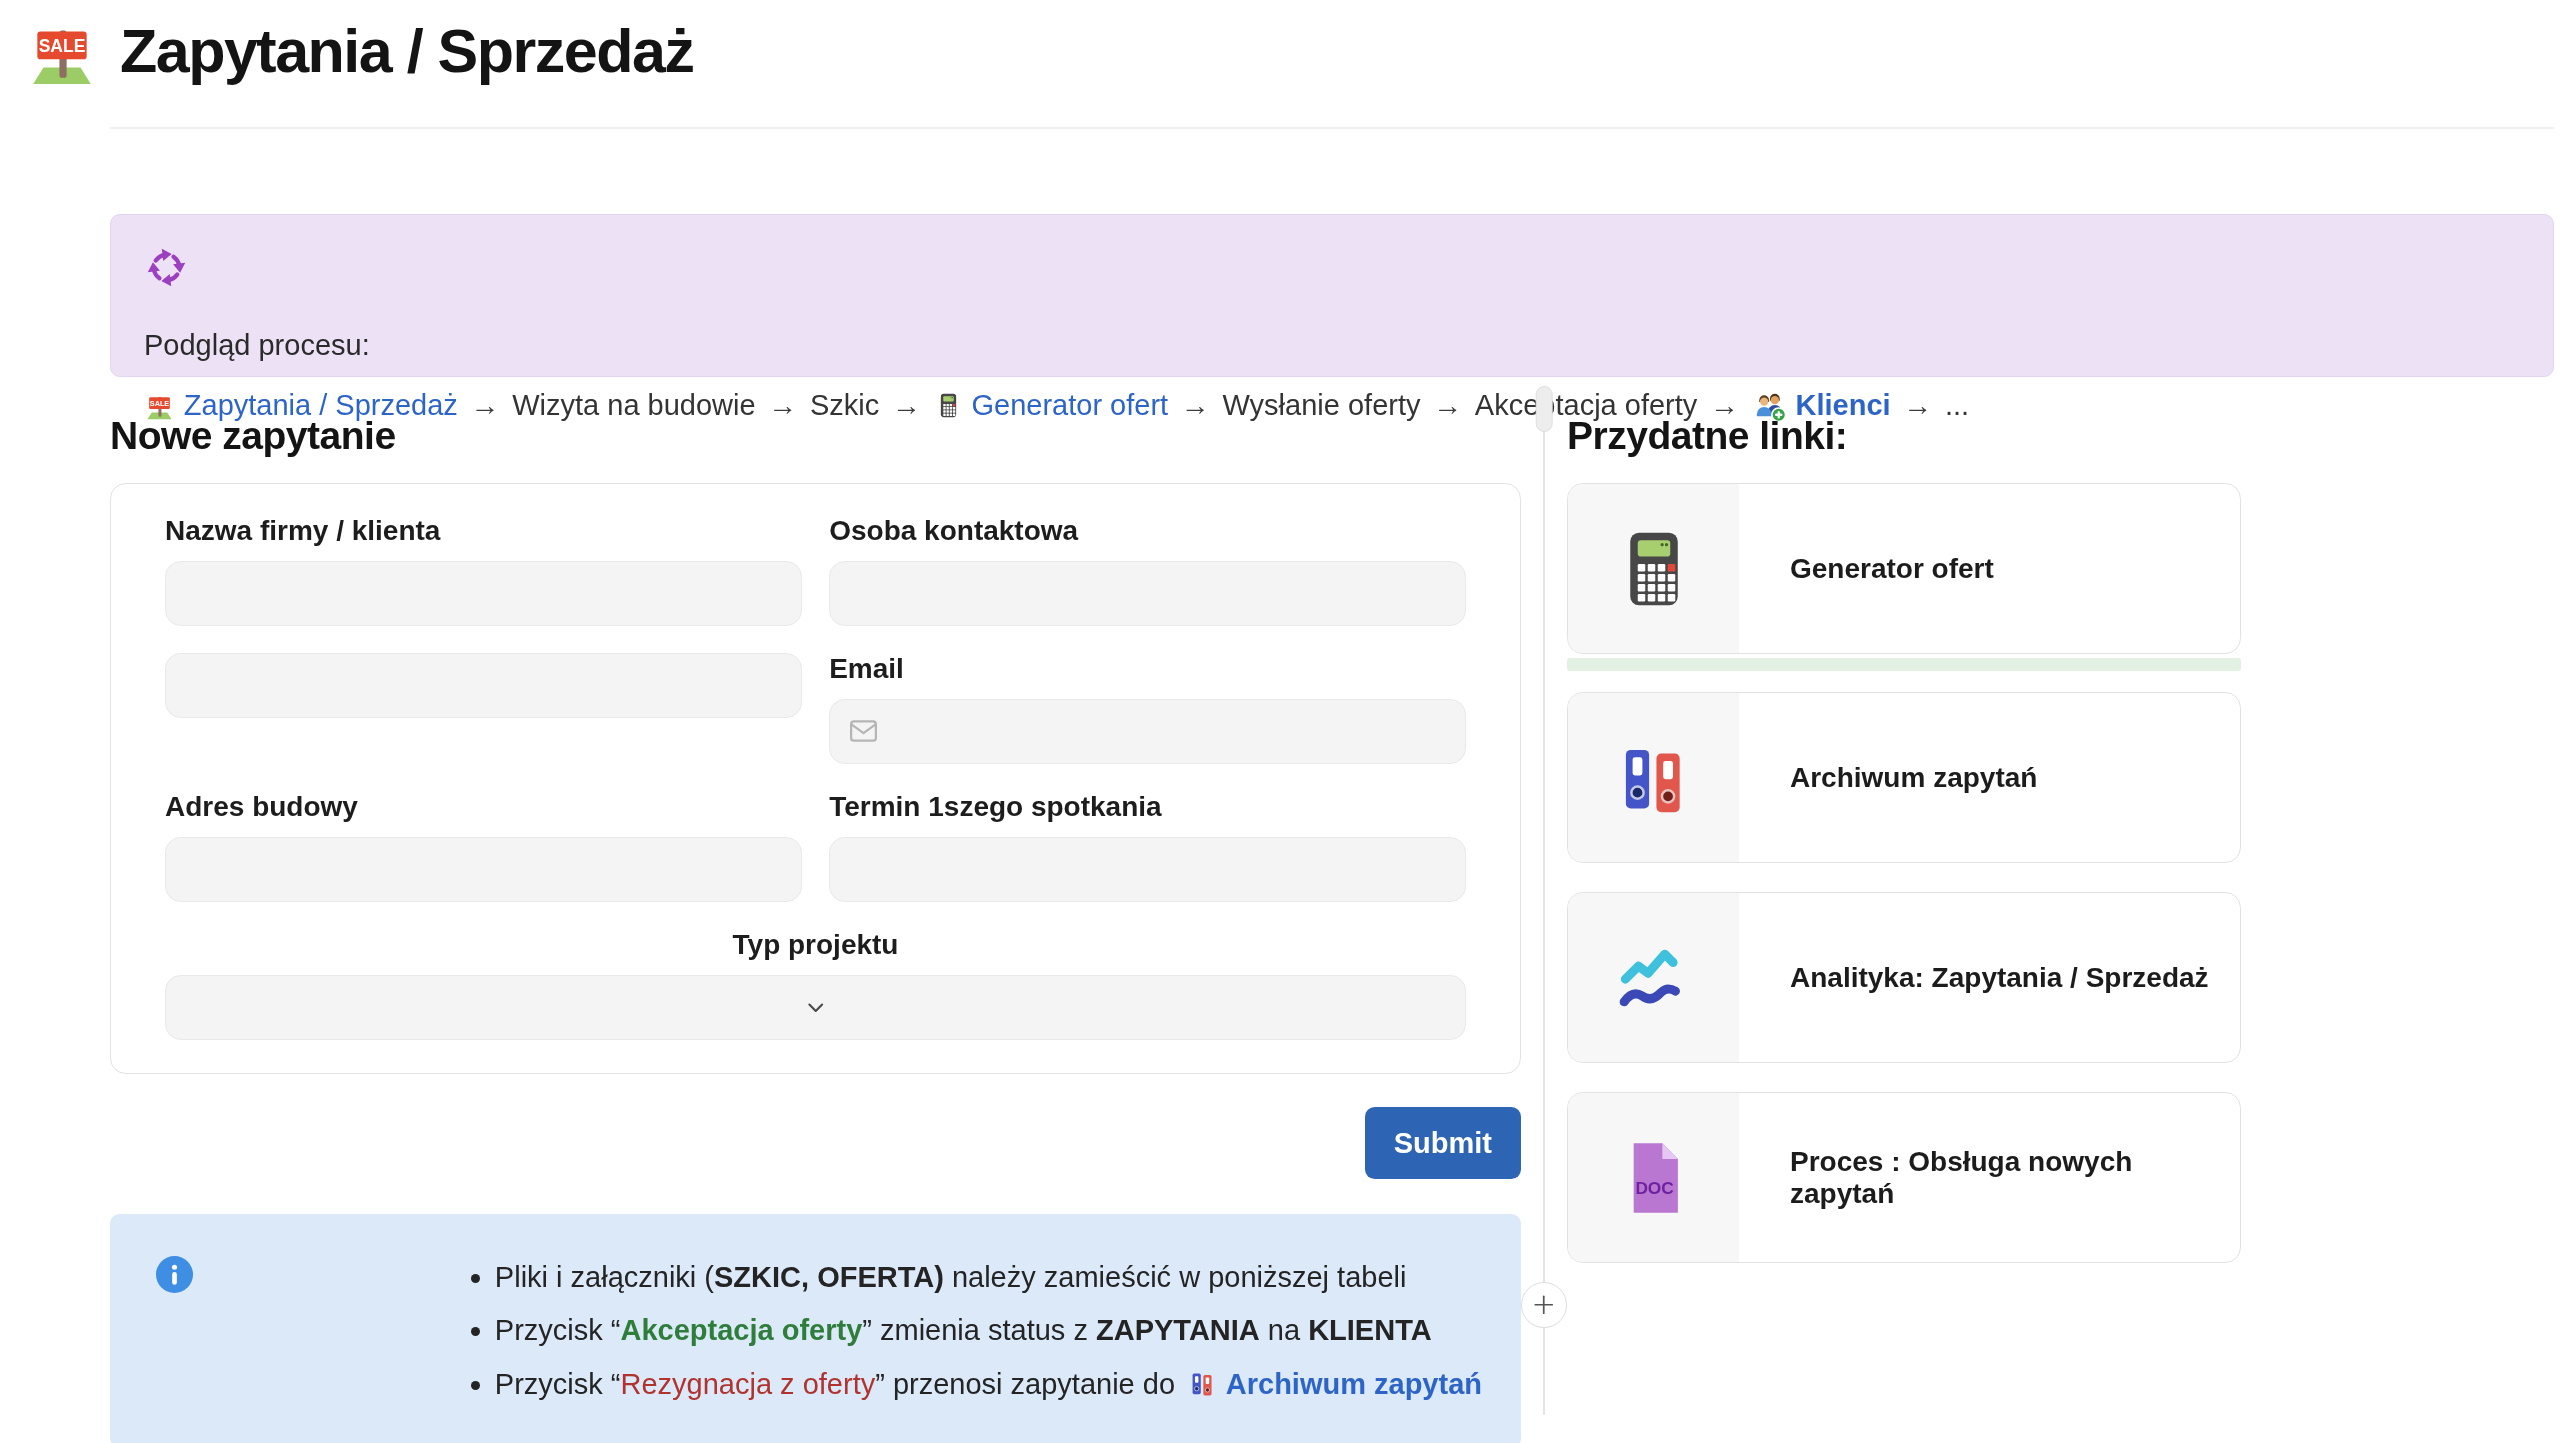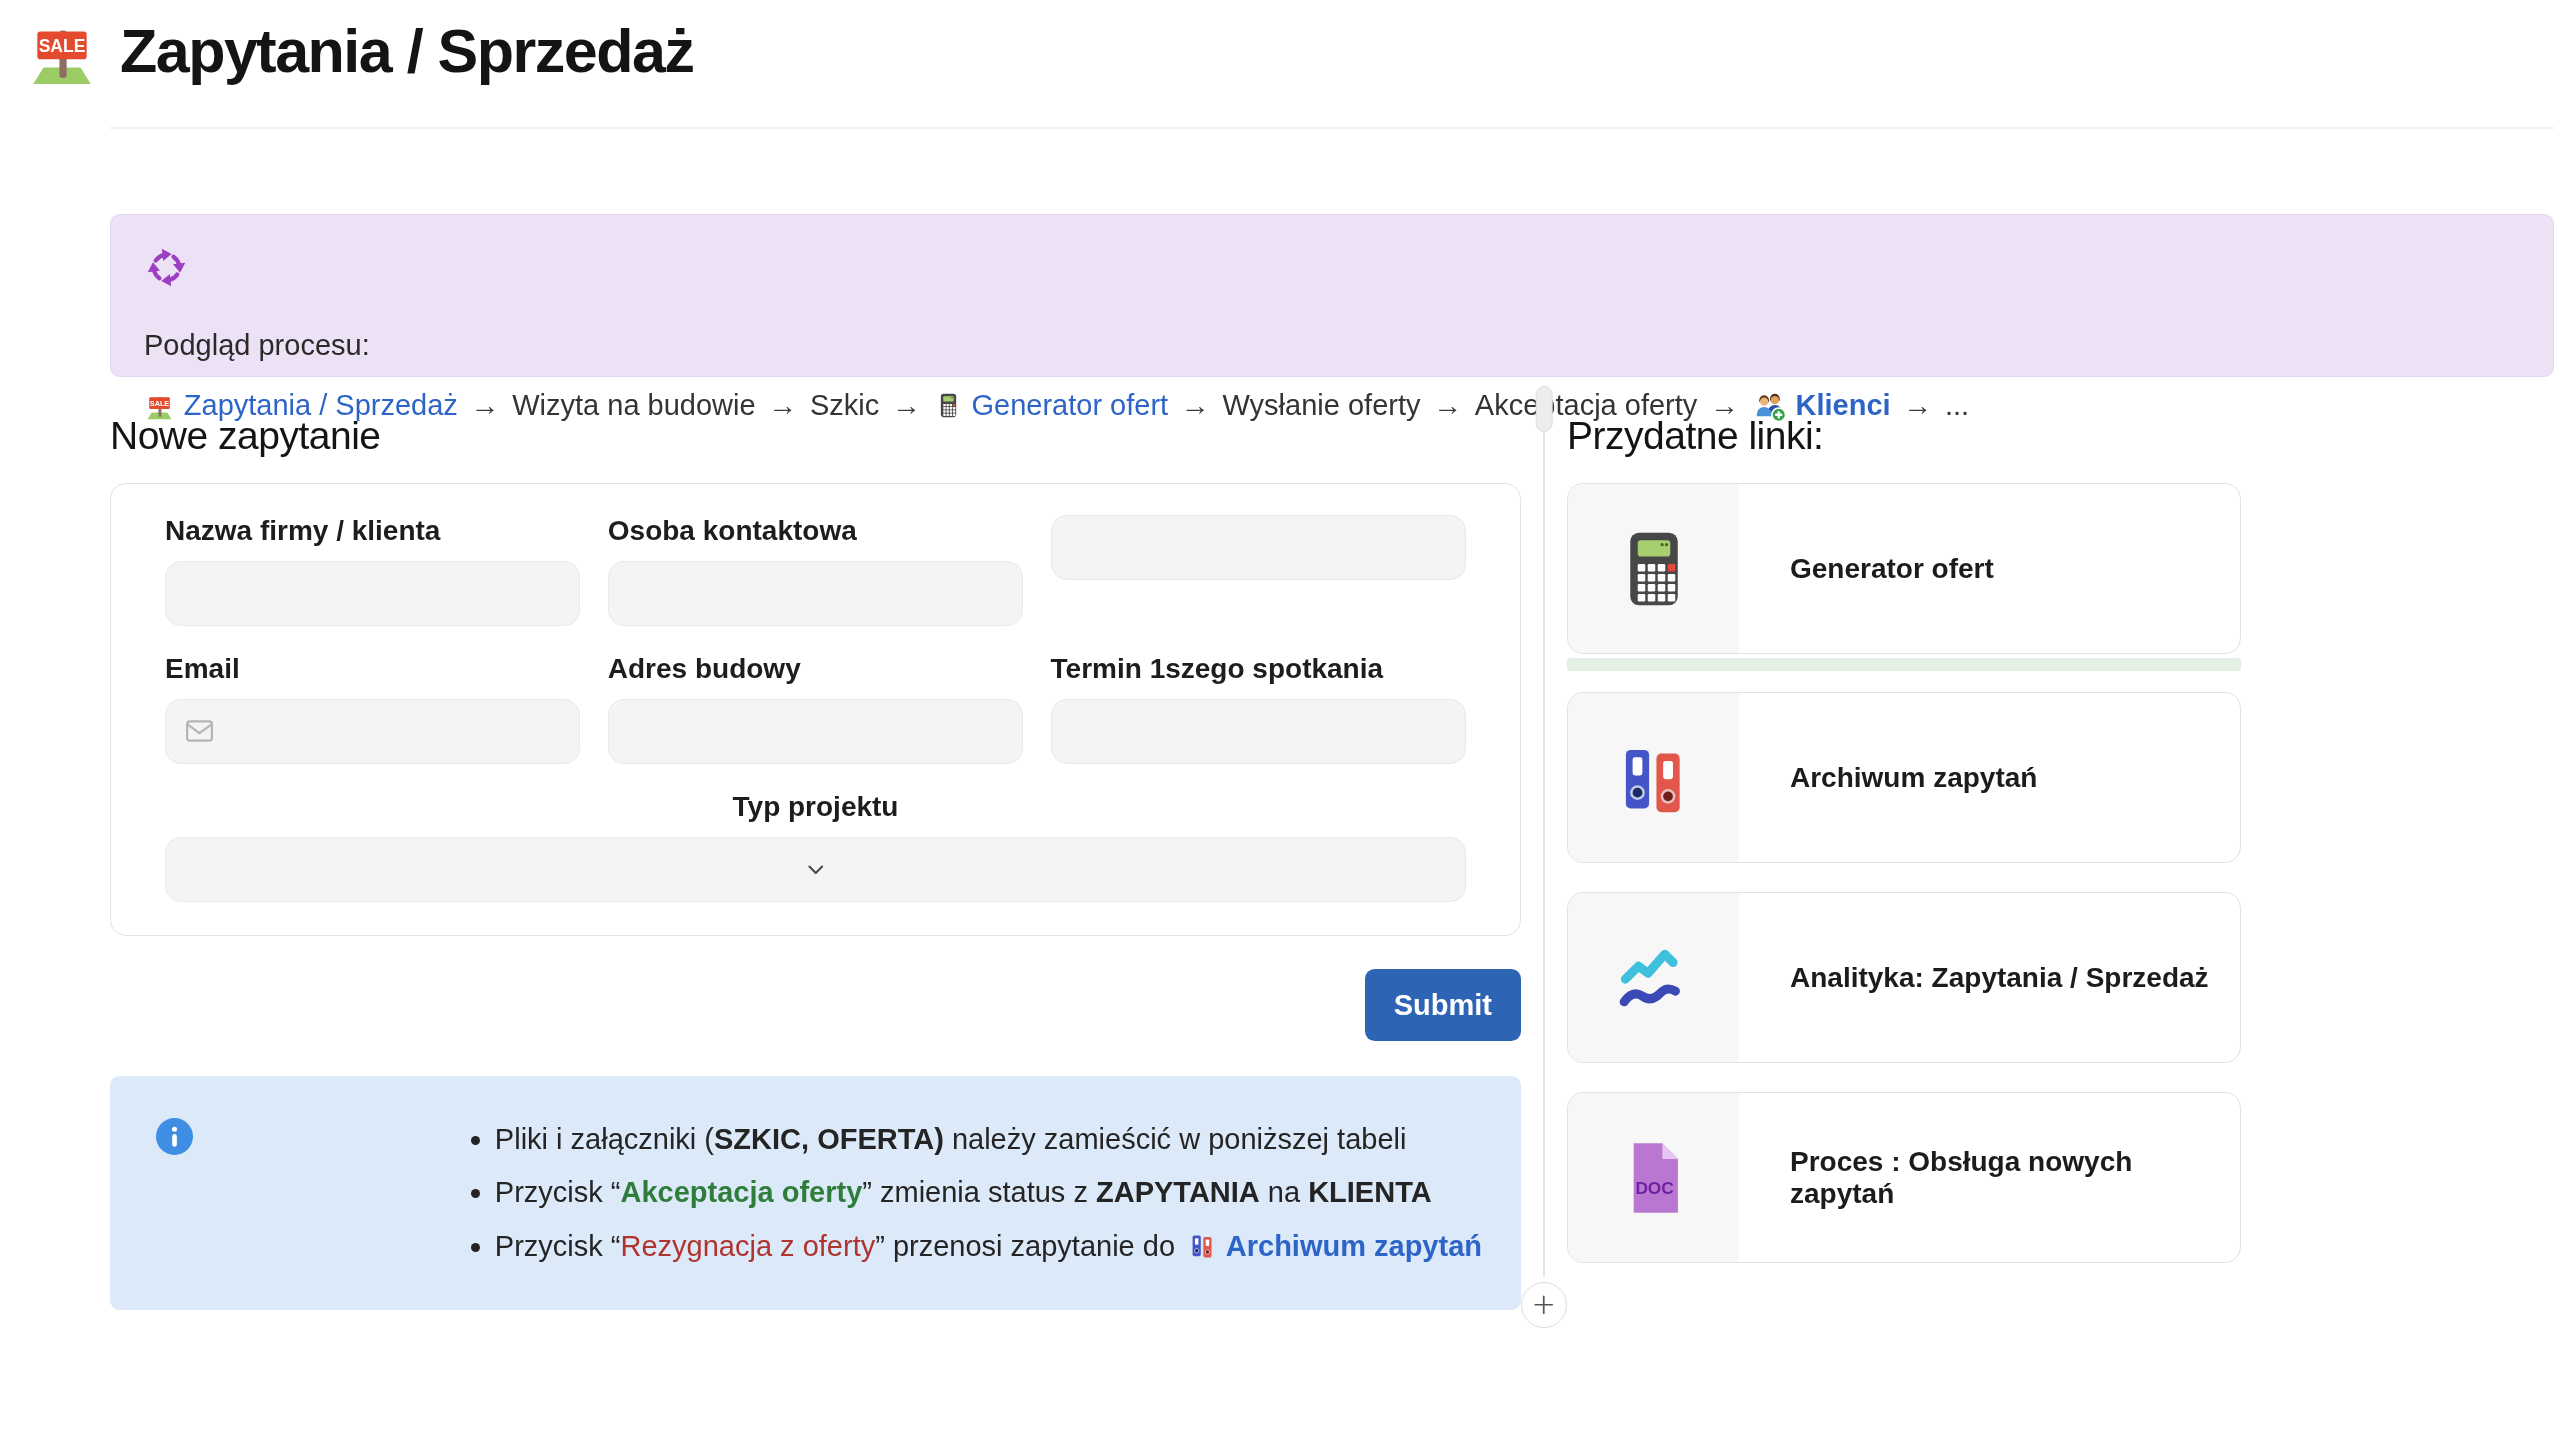--- a/index.html
+++ b/index.html
@@ -37,25 +37,25 @@
   .process-step{display:inline-flex;align-items:center;gap:8.8px;}
   .process-link{color:var(--link-blue);cursor:pointer;}
   .process-link.bold{font-weight:700;}
   .arrow{color:#3c3c3c;}
 
   
   .columns{display:flex;margin-top:37px;}
   .col-left{width:1411px;flex:0 0 1411px;}
   .col-mid{width:46px;flex:0 0 46px;position:relative;align-self:stretch;}
   .col-right{width:674px;flex:0 0 674px;}
-  .section-heading{font-size:39px;font-weight:400;color:#141414;margin:0 0 25.5px 0;letter-spacing:-0.5px;}
+  .section-heading{font-size:39px;font-weight:700;color:#141414;margin:0 0 25.5px 0;letter-spacing:-0.5px;}
 
   
   .form-card{border:1px solid #e3e3e3;border-radius:15.7px;background:#fff;padding:31px 54px 33px;}
-  .form-grid{display:grid;grid-template-columns:1fr 1fr 1fr;column-gap:27.4px;row-gap:27.4px;}
+  .form-grid{display:grid;grid-template-columns:1fr 1fr;column-gap:27.4px;row-gap:27.4px;}
   .field-label{display:block;font-size:28px;font-weight:700;color:#1d1d1d;margin-bottom:13.7px;}
   .text-input{
     width:100%;height:65px;background:#f4f4f4;border:1px solid #e9e9e9;border-radius:15.7px;
     font-size:27.4px;padding:0 23.5px;font-family:"Liberation Sans",sans-serif;color:#333;outline:none;
   }
   .input-wrap{position:relative;}
   .input-icon{position:absolute;left:17.6px;top:50%;transform:translateY(-50%);display:flex;}
   .has-icon .text-input{padding-left:65px;}
   .full-span{grid-column:1 / -1;}
   .centered{text-align:center;}

